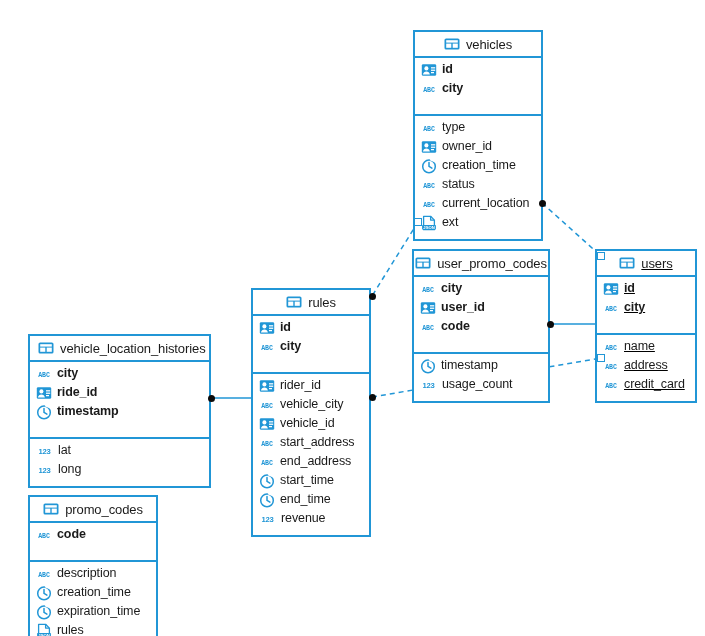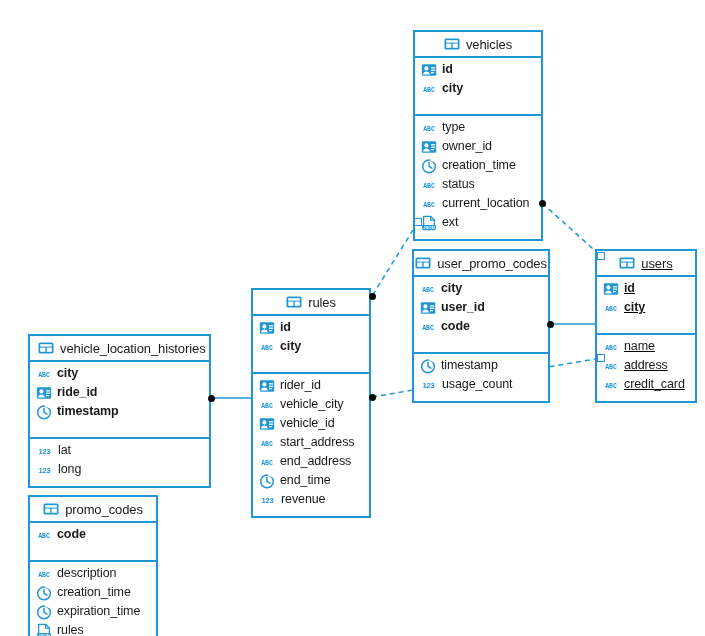--- a/index.html
+++ b/index.html
@@ -425,20 +425,30 @@
             <span class="field-name">end_address</span>
           </div>
           <div class="field-row">
             <span class="icon">
               <svg width="16" height="16" viewBox="0 0 16 16">
                 <circle cx="8" cy="8.4" r="6.3" fill="none" stroke="#2196d6" stroke-width="1.5"></circle>
                 <path d="M8 4.6 L8 8.4 L10.9 10.2" fill="none" stroke="#2196d6" stroke-width="1.5" stroke-linecap="round"></path>
                 <path d="M9.2 1.1 L14.6 3.4" fill="none" stroke="#ffffff" stroke-width="2.4"></path>
               </svg>
             </span>
+            <span class="field-name">start_time</span>
+          </div>
+          <div class="field-row">
+            <span class="icon">
+              <svg width="16" height="16" viewBox="0 0 16 16">
+                <circle cx="8" cy="8.4" r="6.3" fill="none" stroke="#2196d6" stroke-width="1.5"></circle>
+                <path d="M8 4.6 L8 8.4 L10.9 10.2" fill="none" stroke="#2196d6" stroke-width="1.5" stroke-linecap="round"></path>
+                <path d="M9.2 1.1 L14.6 3.4" fill="none" stroke="#ffffff" stroke-width="2.4"></path>
+              </svg>
+            </span>
             <span class="field-name">end_time</span>
           </div>
           <div class="field-row">
             <span class="icon">
               <svg width="17" height="16" viewBox="0 0 20 16">
                 <text x="10" y="11.6" text-anchor="middle" font-family="&quot;Liberation Sans&quot;, sans-serif" font-size="9" font-weight="bold" letter-spacing="-0.3" fill="#2196d6">123</text>
               </svg>
             </span>
             <span class="field-name">revenue</span>
           </div>

